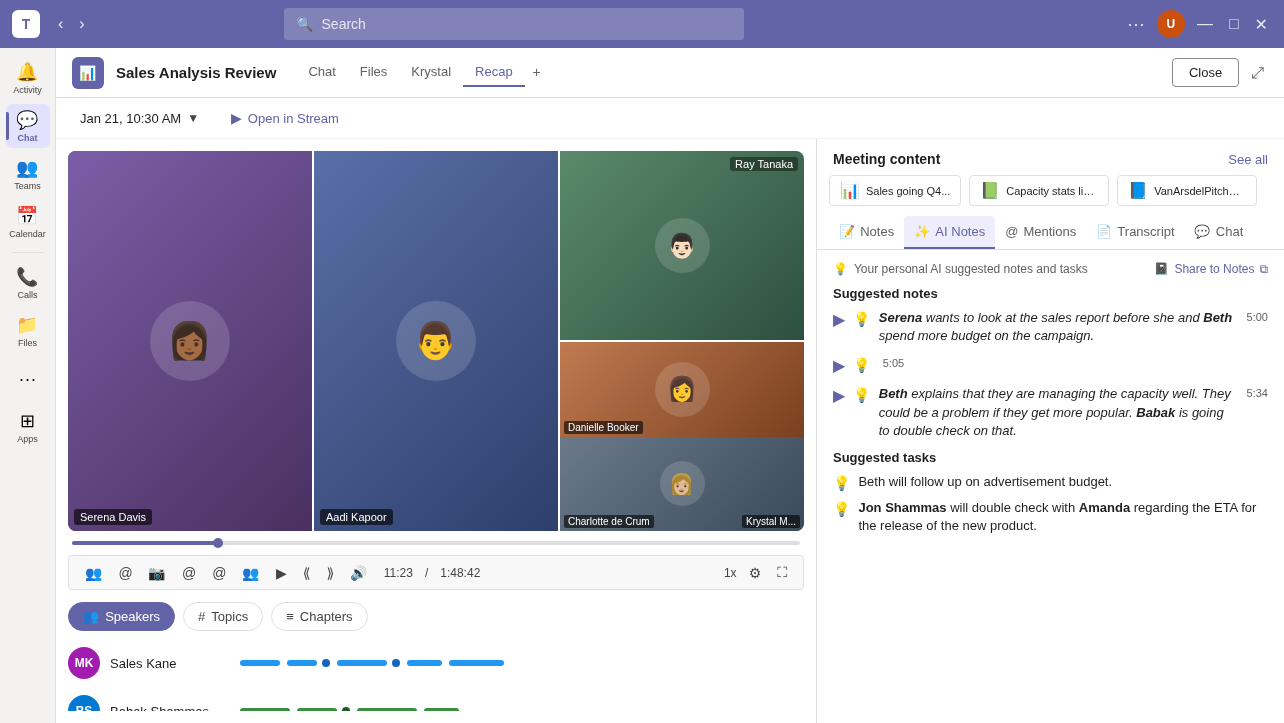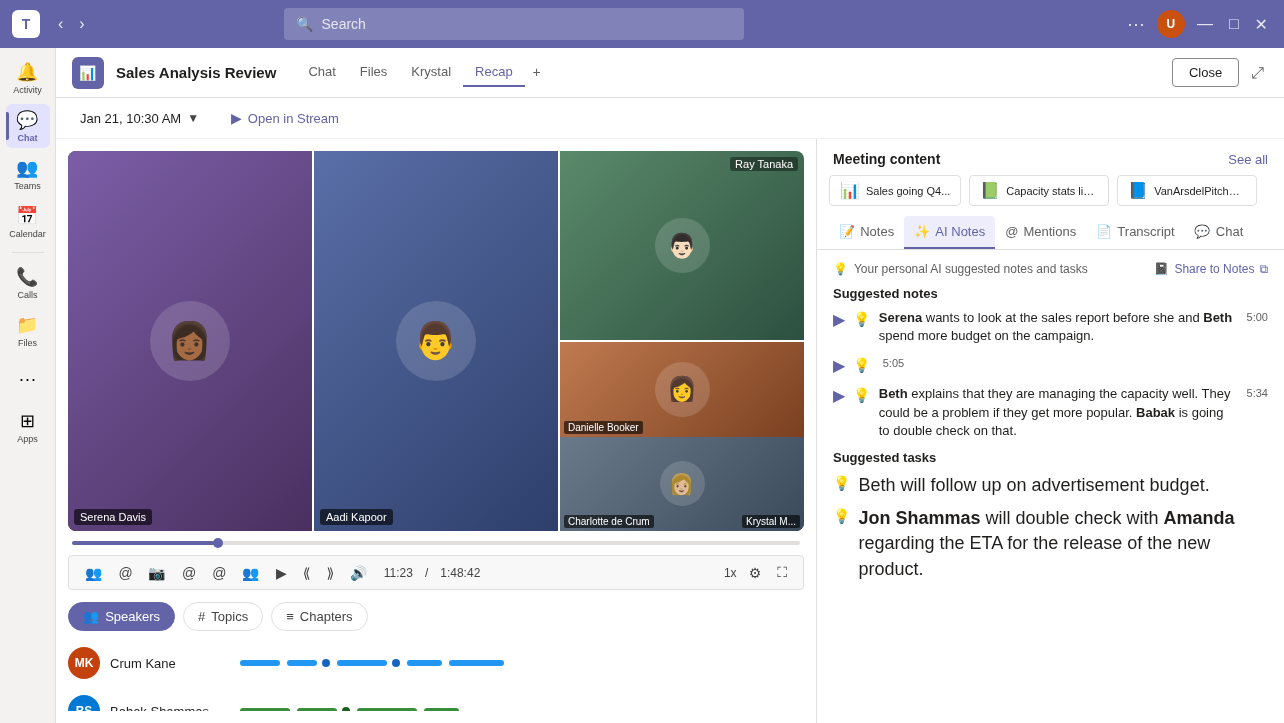--- a/index.html
+++ b/index.html
@@ -290,29 +290,29 @@
       display: flex; align-items: center; gap: 5px;
       font-size: 12px; color: #6264a7; cursor: pointer;
     }
 
     .section-title { font-size: 13px; font-weight: 700; color: #201f1e; margin: 10px 0 8px; }
     .note-item {
       display: flex; align-items: flex-start; gap: 8px; margin-bottom: 10px;
     }
     .note-bullet { color: #6264a7; font-size: 16px; cursor: pointer; flex-shrink: 0; margin-top: 1px; }
     .note-light-icon { font-size: 14px; color: #6264a7; flex-shrink: 0; margin-top: 2px; }
-    .note-text { font-size: 13px; color: #201f1e; line-height: 1.4; flex: 1; }
+    .note-text { font-size: 13px; color: #201f1e; line-height: 1.4; flex: 1; font-style: italic; }
     .note-text strong { font-weight: 600; }
     .note-time { font-size: 11px; color: #616161; flex-shrink: 0; margin-left: 4px; margin-top: 2px; }
 
     .task-item {
       display: flex; align-items: flex-start; gap: 8px; margin-bottom: 8px;
     }
     .task-icon { font-size: 14px; color: #6264a7; flex-shrink: 0; margin-top: 2px; }
-    .task-text { font-size: 18px; color: #201f1e; line-height: 1.4; }
+    .task-text { font-size: 13px; color: #201f1e; line-height: 1.4; }
     .task-text strong { font-weight: 600; }
 
     
     ::-webkit-scrollbar { width: 6px; }
     ::-webkit-scrollbar-track { background: transparent; }
     ::-webkit-scrollbar-thumb { background: #c8c6c4; border-radius: 3px; }
 
     .video-top-name {
       position: absolute; top: 6px; right: 6px;
       color: #fff; font-size: 11px;
@@ -490,22 +490,22 @@
           </button>
           <button class="speaker-tab">
             <span>≡</span>
             <span>Chapters</span>
           </button>
         </div>
 
         <div class="speaker-list">
 
           <div class="speaker-row">
-            <div class="speaker-avatar" style="background:#c2410c;">MK</div>
-            <span class="speaker-name">Crum Kane</span>
+            <div class="speaker-avatar" style="background:#a21caf;">MK</div>
+            <span class="speaker-name">Sales Kane</span>
             <div class="speaker-timeline">
               <div class="timeline-seg" style="background:#2196f3;width:40px;"></div>
               <div class="timeline-seg" style="background:#2196f3;width:30px;margin-left:4px;"></div>
               <div class="timeline-seg" style="background:#1565c0;width:8px;border-radius:50%;margin-left:2px;height:8px;"></div>
               <div class="timeline-seg" style="background:#2196f3;width:50px;margin-left:4px;"></div>
               <div class="timeline-seg" style="background:#1565c0;width:8px;border-radius:50%;margin-left:2px;height:8px;"></div>
               <div class="timeline-seg" style="background:#2196f3;width:35px;margin-left:4px;"></div>
               <div class="timeline-seg" style="background:#2196f3;width:55px;margin-left:4px;"></div>
             </div>
           </div>

